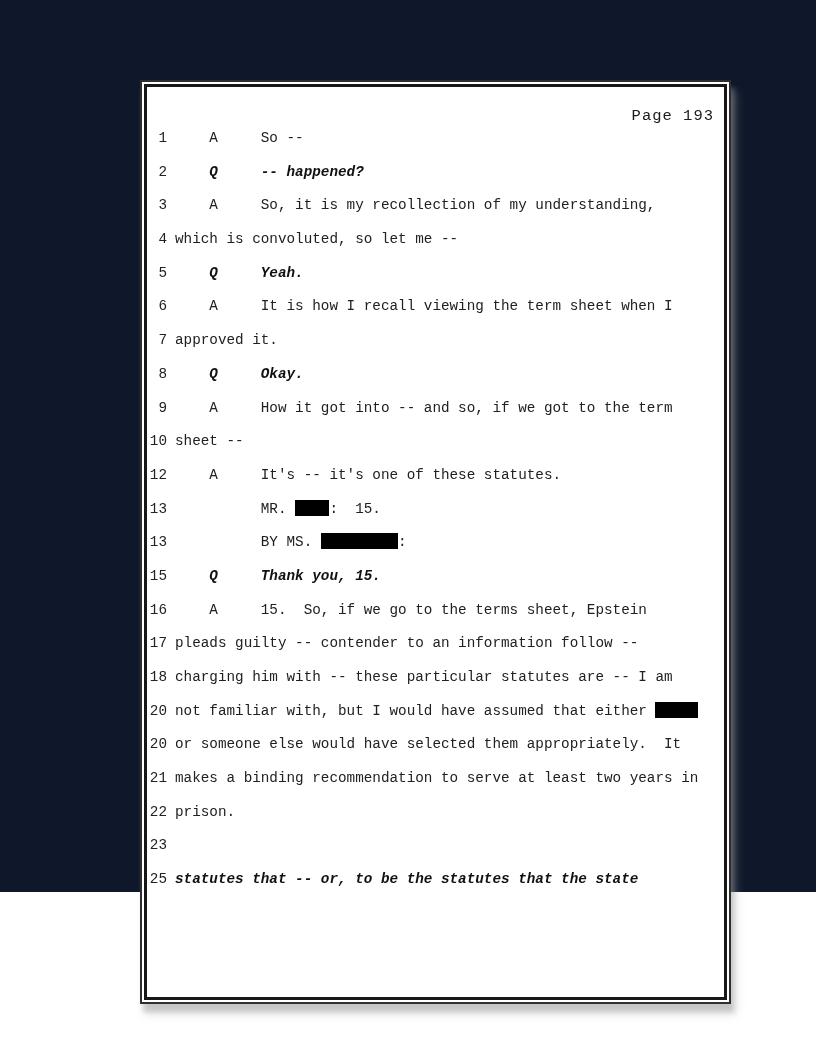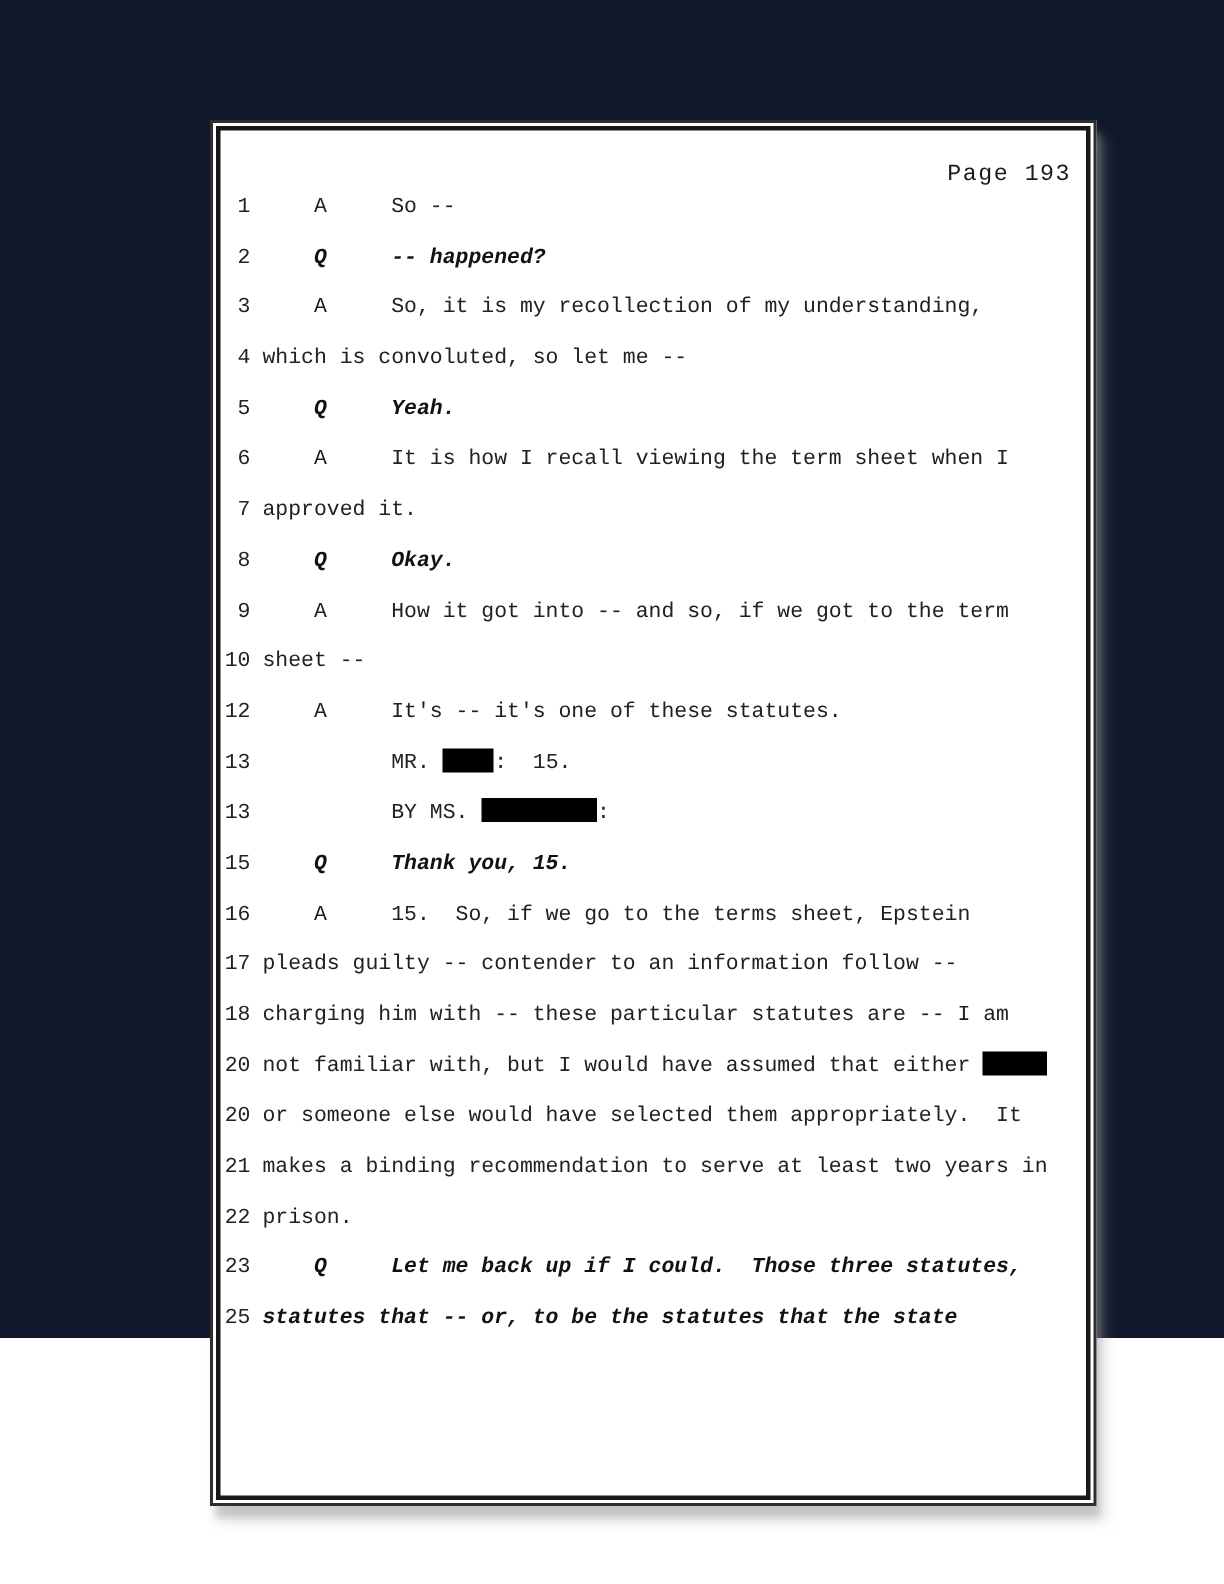--- a/index.html
+++ b/index.html
@@ -154,21 +154,20 @@
           <div class="line">
             <span class="num">21</span>
             <span class="text">makes a binding recommendation to serve at least two years in</span>
           </div>
           <div class="line">
             <span class="num">22</span>
             <span class="text">prison.</span>
           </div>
           <div class="line">
             <span class="num">23</span>
-            <span class="text bold">    Q     Let me back up if I could.  Those three statutes,</span>
           </div>
           <div class="line">
             <span class="num">25</span>
             <span class="text bold">statutes that -- or, to be the statutes that the state</span>
           </div>
         </div>
     </div>
   </div>
 </div>
 

